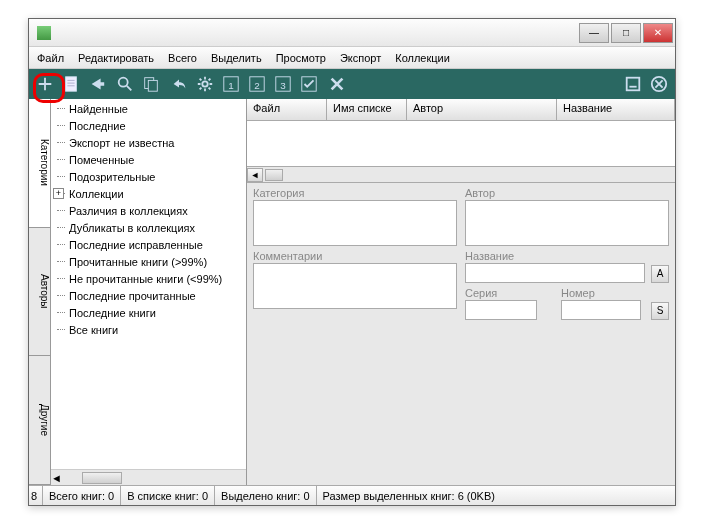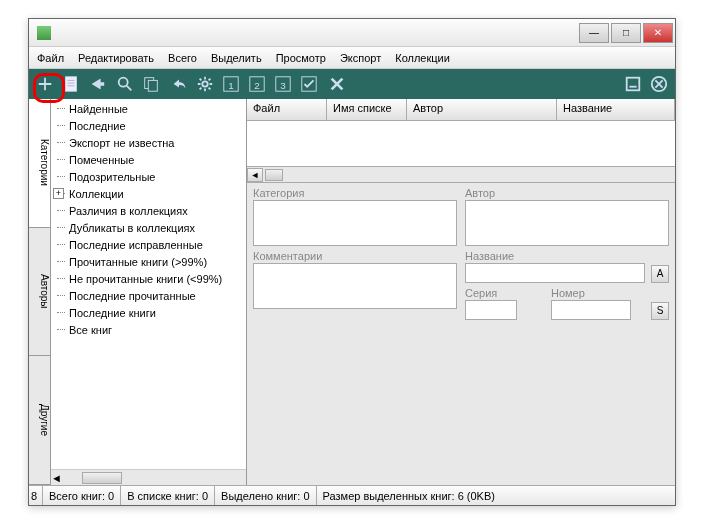--- a/index.html
+++ b/index.html
@@ -182,21 +182,21 @@
           <div class="tree-item">Помеченные</div>
           <div class="tree-item">Подозрительные</div>
           <div class="tree-item expandable">Коллекции</div>
           <div class="tree-item">Различия в коллекциях</div>
           <div class="tree-item">Дубликаты в коллекциях</div>
           <div class="tree-item">Последние исправленные</div>
           <div class="tree-item">Прочитанные книги (&gt;99%)</div>
           <div class="tree-item">Не прочитанные книги (&lt;99%)</div>
           <div class="tree-item">Последние прочитанные</div>
           <div class="tree-item">Последние книги</div>
-          <div class="tree-item">Все книг</div>
+          <div class="tree-item">Все книги</div>
         </div>
       <div class="tree-scroll">
         <div class="arr">◄</div>
         <div class="thumb"></div>
       </div>
     </div>
 
     <div class="right-pane">
       <div class="grid-header">
         <div class="grid-col" style="width:80px">Файл</div>
@@ -227,21 +227,21 @@
             <div class="box"></div>
           </div>
           <div class="form-field" style="flex:1;display:flex;flex-direction:column;gap:4px">
             <div style="display:flex;gap:4px;align-items:flex-end">
               <div class="form-field" style="flex:1">
                 <label>Название</label>
                 <div class="box single"></div>
               </div>
               <div class="btn-small">A</div>
             </div>
-            <div style="display:flex;gap:18px;">
+            <div style="display:flex;gap:8px;">
               <div class="form-field" style="flex:1">
                 <label>Серия</label>
                 <div class="box single"></div>
               </div>
               <div class="form-field small">
                 <label>Номер</label>
                 <div class="box single"></div>
               </div>
               <div class="btn-small">S</div>
             </div>

